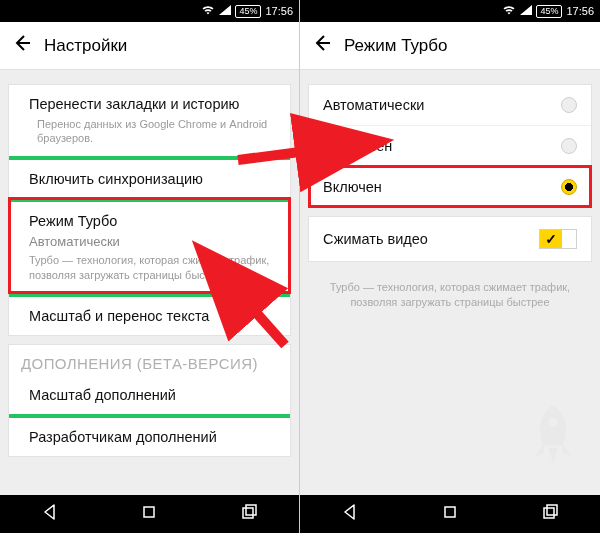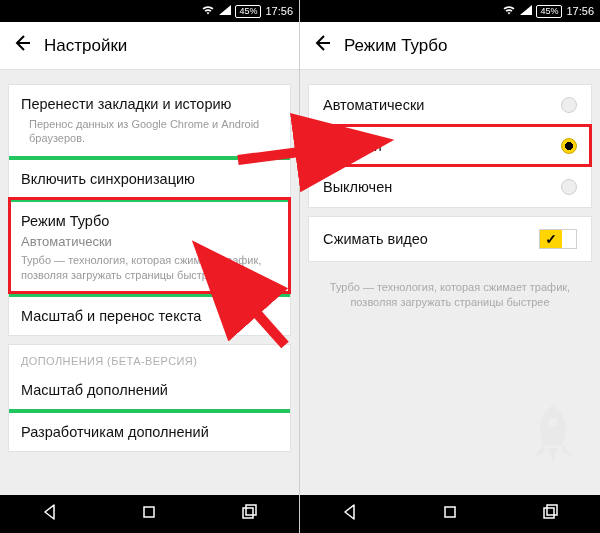--- a/index.html
+++ b/index.html
@@ -73,21 +73,21 @@
     background: #eeeeee;
     padding-top: 6px;
   }
 
   .group {
     background: #fff;
     margin: 8px 8px;
     border: 1px solid #e2e2e2;
   }
   .section {
-    padding: 10px 12px;
+    padding: 10px 20px;
   }
   .section + .section { border-top: 4px solid #22c55e; }
   .section-title {
     font-size: 14.5px;
     color: #111;
     line-height: 1.25;
   }
   .section-sub {
     font-size: 11px;
     color: #9a9a9a;
@@ -100,21 +100,21 @@
     color: #9a9a9a;
     line-height: 1.35;
     margin-top: 4px;
   }
   .section-value {
     font-size: 13px;
     color: #888;
     margin-top: 4px;
   }
   .section-catheader {
-    font-size: 11px;
+    font-size: 15px;
     letter-spacing: .4px;
     color: #b0b0b0;
     padding: 10px 12px 4px;
   }
 
   
   .highlight-red {
     outline: 3px solid #ed1c24;
     outline-offset: -2px;
   }
@@ -284,27 +284,27 @@
       <span class="title">Режим Турбо</span>
     </div>
 
     <div class="content">
 
       <div class="group">
         <div class="option-row">
           <span class="lab">Автоматически</span>
           <span class="radio-dot"></span>
         </div>
+        <div class="option-row">
+          <span class="lab">Выключен</span>
+          <span class="radio-dot"></span>
+        </div>
         <div class="option-row highlight-red">
           <span class="lab">Включен</span>
           <span class="radio-dot selected"></span>
-        </div>
-        <div class="option-row">
-          <span class="lab">Выключен</span>
-          <span class="radio-dot"></span>
         </div>
       </div>
 
       <div class="group">
         <div class="option-row">
           <span class="lab">Сжимать видео</span>
           <span class="toggle">
             <span class="knob">✓</span>
           </span>
         </div>

